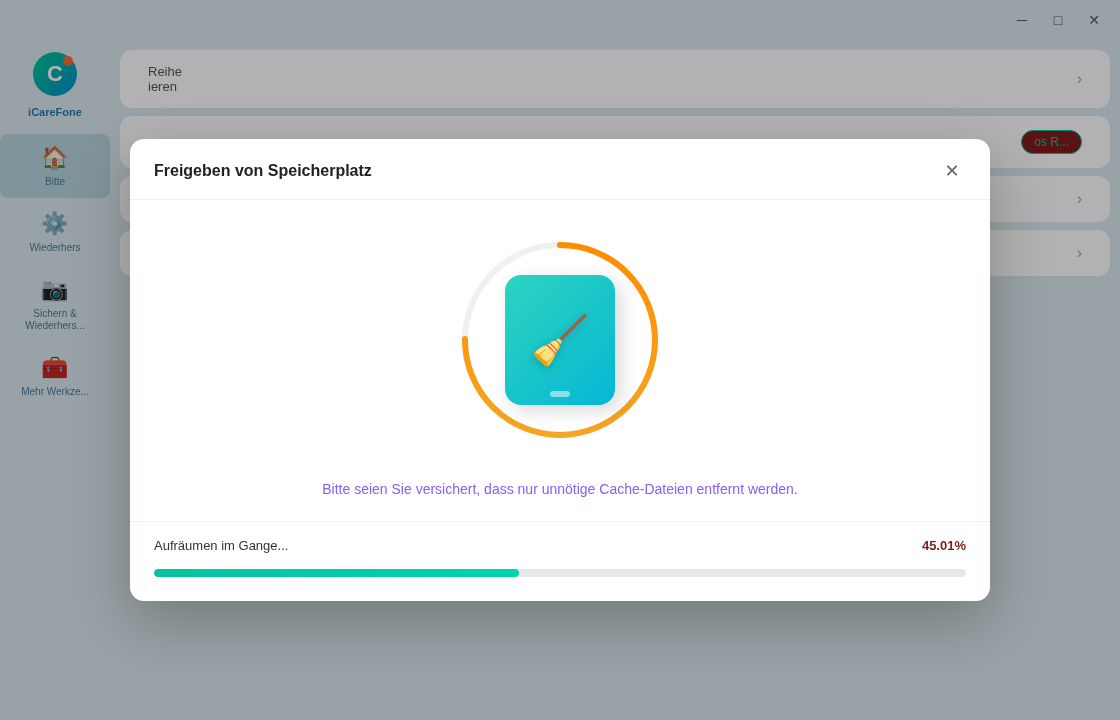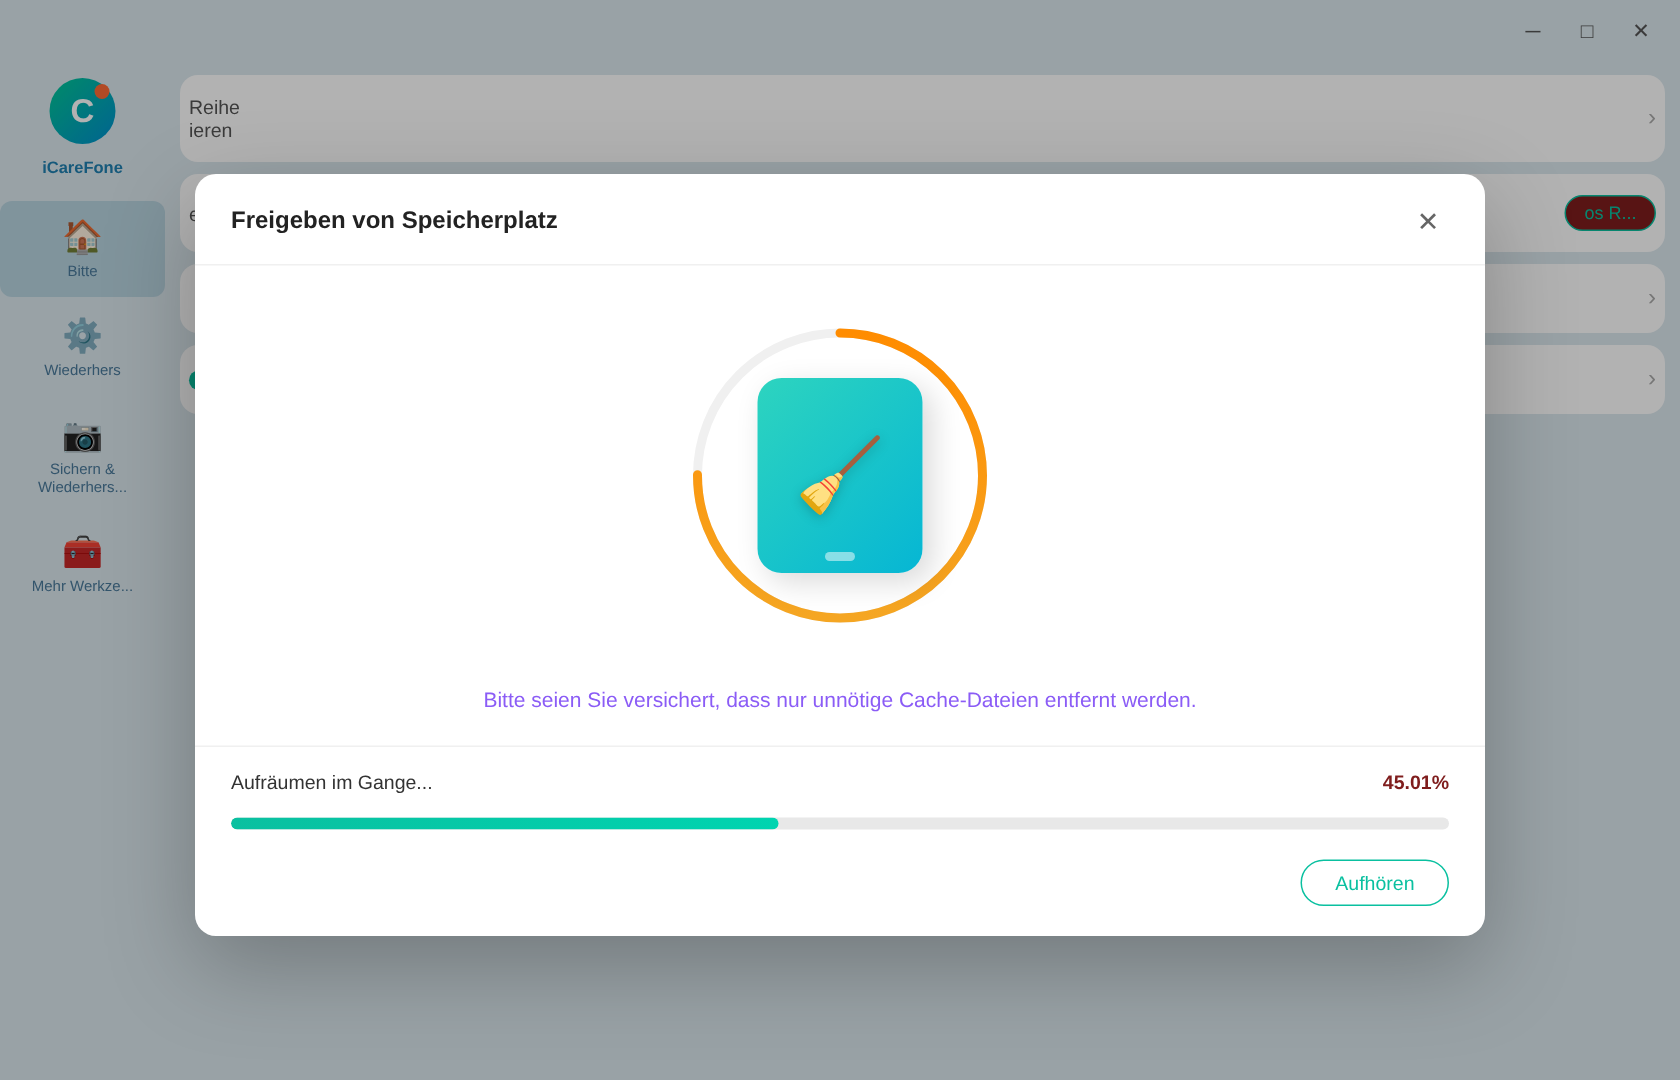--- a/index.html
+++ b/index.html
@@ -141,21 +141,21 @@
       padding: 10px;
       display: flex;
       flex-direction: column;
       gap: 8px;
       overflow: hidden;
     }
 
     .content-card {
       background: white;
       border-radius: 12px;
-      padding: 14px 6px;
+      padding: 14px 28px;
       display: flex;
       align-items: center;
       justify-content: space-between;
     }
     .content-card-text { color: #555; font-size: 13px; }
     .content-card-arrow { color: #aaa; font-size: 16px; }
 
     .card-row {
       display: flex;
       align-items: center;
@@ -475,19 +475,16 @@
       </div>
 
       <div class="modal-footer">
         <div class="progress-info">
           <span class="progress-label">Aufräumen im Gange...</span>
           <span class="progress-percent">45.01%</span>
         </div>
         <div class="progress-bar-track">
           <div class="progress-bar-fill"></div>
         </div>
-        <div class="footer-row">
-          <button class="stop-btn">Aufhören</button>
-        </div>
       </div>
     </div>
   </div>
 </div>
 
 </body></html>

